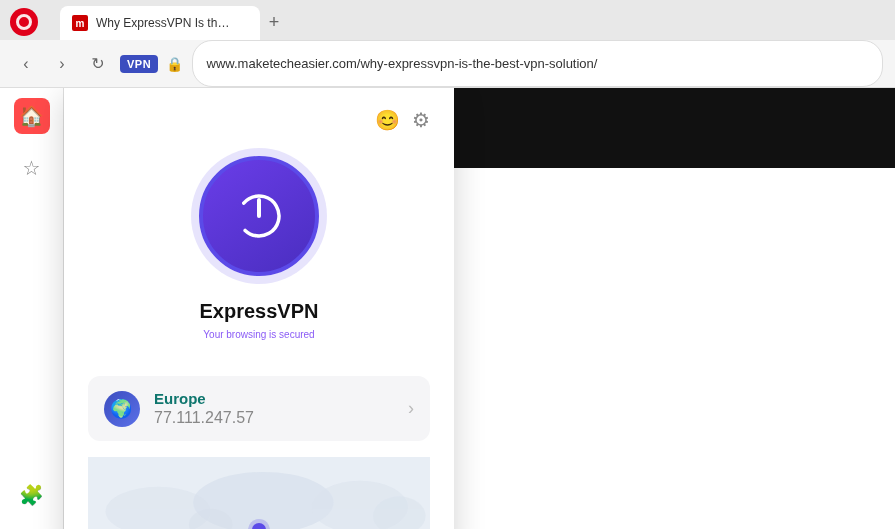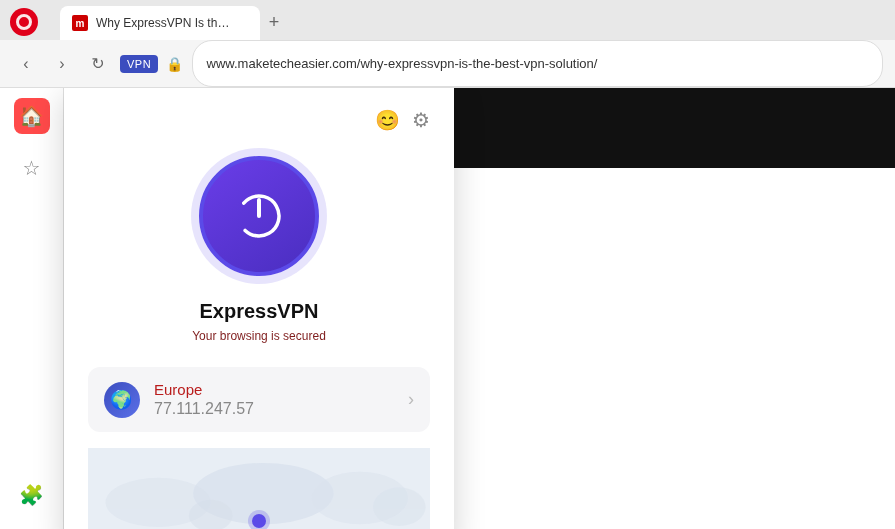--- a/index.html
+++ b/index.html
@@ -102,21 +102,21 @@
       background: transparent;
       cursor: pointer;
       color: #666;
       font-size: 16px;
       border-radius: 4px;
     }
     .vpn-badge {
       background: #3b4dbf;
       color: white;
       font-size: 11px;
-      font-weight: normal;
+      font-weight: bold;
       padding: 3px 7px;
       border-radius: 4px;
       letter-spacing: 0.5px;
     }
     .lock-icon {
       color: #666;
       font-size: 14px;
     }
     .url-bar {
       flex: 1;
@@ -251,23 +251,23 @@
       width: 52px;
       height: 52px;
     }
     .protected-text {
       font-size: 20px;
       font-weight: 600;
       color: #111;
       margin-bottom: 6px;
     }
     .secured-text {
-      font-size: 12px;
-      color: #7f1d1d;
-      margin-bottom: 24px;
+      font-size: 10px;
+      color: #8b5cf6;
+      margin-bottom: 36px;
     }
     .location-row {
       width: 100%;
       background: #f5f5f7;
       border-radius: 12px;
       display: flex;
       align-items: center;
       padding: 14px 16px;
       gap: 14px;
       margin-bottom: 0;
@@ -279,21 +279,21 @@
       border-radius: 50%;
       background: linear-gradient(135deg, #3b4dbf, #5b70e8);
       display: flex;
       align-items: center;
       justify-content: center;
       color: white;
       font-size: 18px;
       flex-shrink: 0;
     }
     .location-info { flex: 1; }
-    .location-name { font-size: 15px; font-weight: 400; color: #b91c1c; }
+    .location-name { font-size: 15px; font-weight: 700; color: #0f766e; }
     .location-ip { font-size: 16px; color: #888; margin-top: 2px; }
     .chevron-right { color: #bbb; font-size: 18px; }
 
     
     .map-area {
       width: 100%;
       height: 100px;
       background: #e8eef5;
       border-radius: 0 0 16px 16px;
       position: relative;

